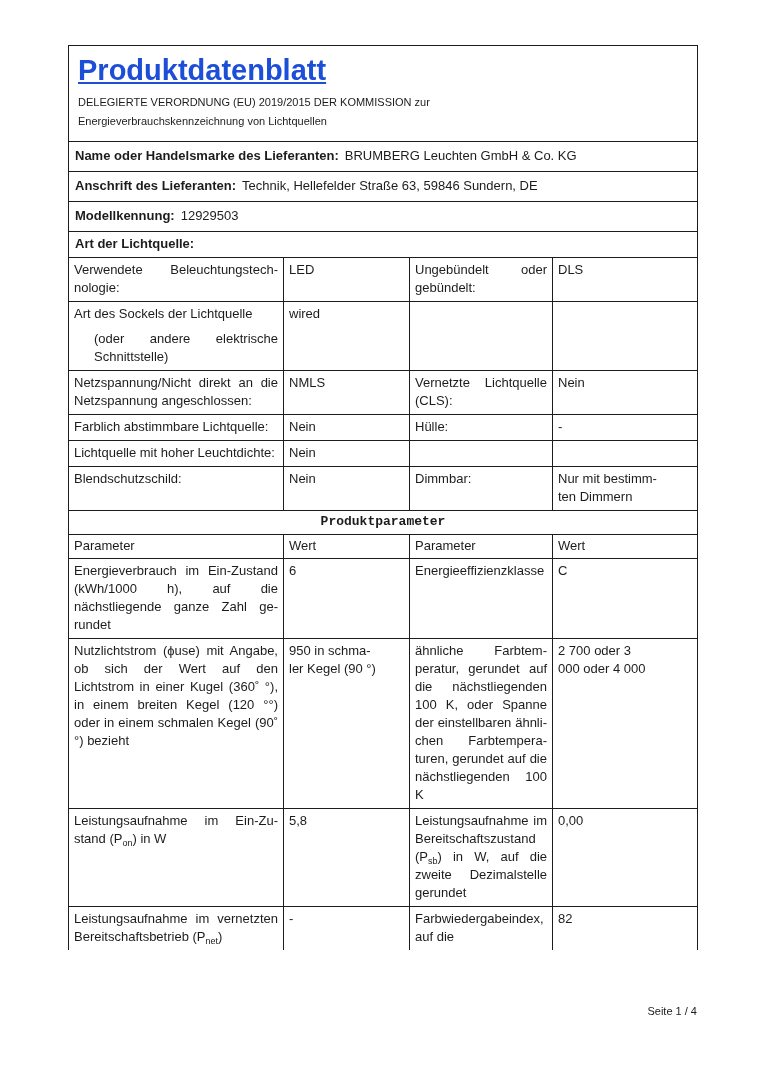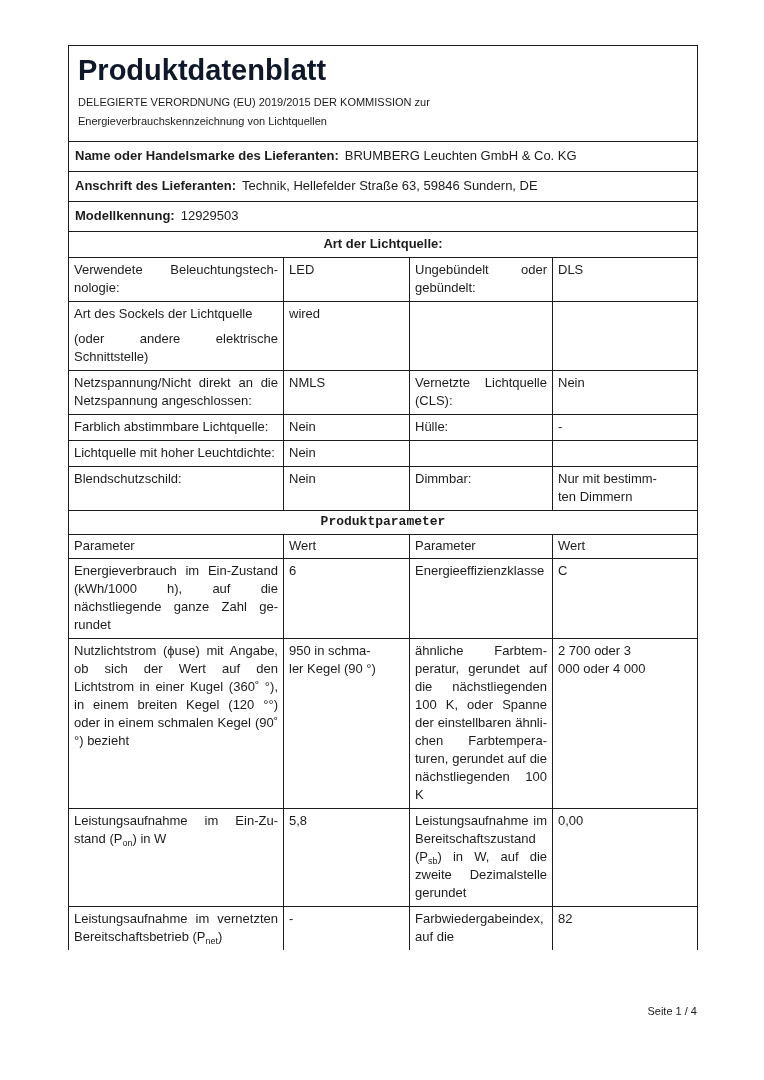--- a/index.html
+++ b/index.html
@@ -36,27 +36,27 @@
     font-weight: bold;
     letter-spacing: 0px;
     margin-bottom: 7px;
   }
   .reg-line { font-size: 11px; line-height: 19px; text-align: left; }
   
   td.kv-cell { padding: 5px 6px 6px 6px; text-align: left; }
   .kv-label { font-weight: bold; }
   .kv-value { margin-left: 6px; }
   
-  td.section-cell { padding: 3px 6px 4px 6px; font-weight: bold; text-align: center; }
+  td.section-cell { padding: 3px 6px 4px 6px; font-weight: bold; text-align: left; }
   td.center-head { text-align: center; font-weight: bold; padding: 2px 5px 3px 5px; font-family: Liberation Mono, monospace; }
   td.col-head { text-align: left; padding: 2px 5px 3px 5px; }
   
   td.cell-label { text-align: justify; }
   td.cell-value { text-align: left; white-space: pre-line; }
-  .para2 { margin-top: 7px; }
+  .para2 { margin-top: 7px; margin-left: 20px; }
   sub { font-size: 9px; line-height: 0; vertical-align: -3px; }
   tr.row-cut td { border-bottom: none; }
   .footer-note {
     position: absolute;
     top: 1005px;
     right: 67px;
     font-size: 11px;
     line-height: 13px;
     color: #1c1c1c;
     padding-left: 36px;
@@ -71,21 +71,21 @@
     <colgroup>
       <col style="width:215px">
       <col style="width:126px">
       <col style="width:143px">
       <col style="width:145px">
     </colgroup>
 
     <tbody>
         <tr>
       <td colspan="4" class="head-cell">
-        <h1 class="doc-title" style="color: #0f172a;">Produktdatenblatt</h1>
+        <h1 class="doc-title" style="color: #1d4ed8; text-decoration: underline;">Produktdatenblatt</h1>
         <div class="reg-line">DELEGIERTE VERORDNUNG (EU) 2019/2015 DER KOMMISSION zur</div>
         <div class="reg-line">Energieverbrauchskennzeichnung von Lichtquellen</div>
       </td>
     </tr>
 
     <tr>
       <td colspan="4" class="kv-cell">
         <span class="kv-label">Name oder Handelsmarke des Lieferanten:</span><span class="kv-value">BRUMBERG Leuchten GmbH &amp; Co. KG</span>
       </td>
     </tr>

